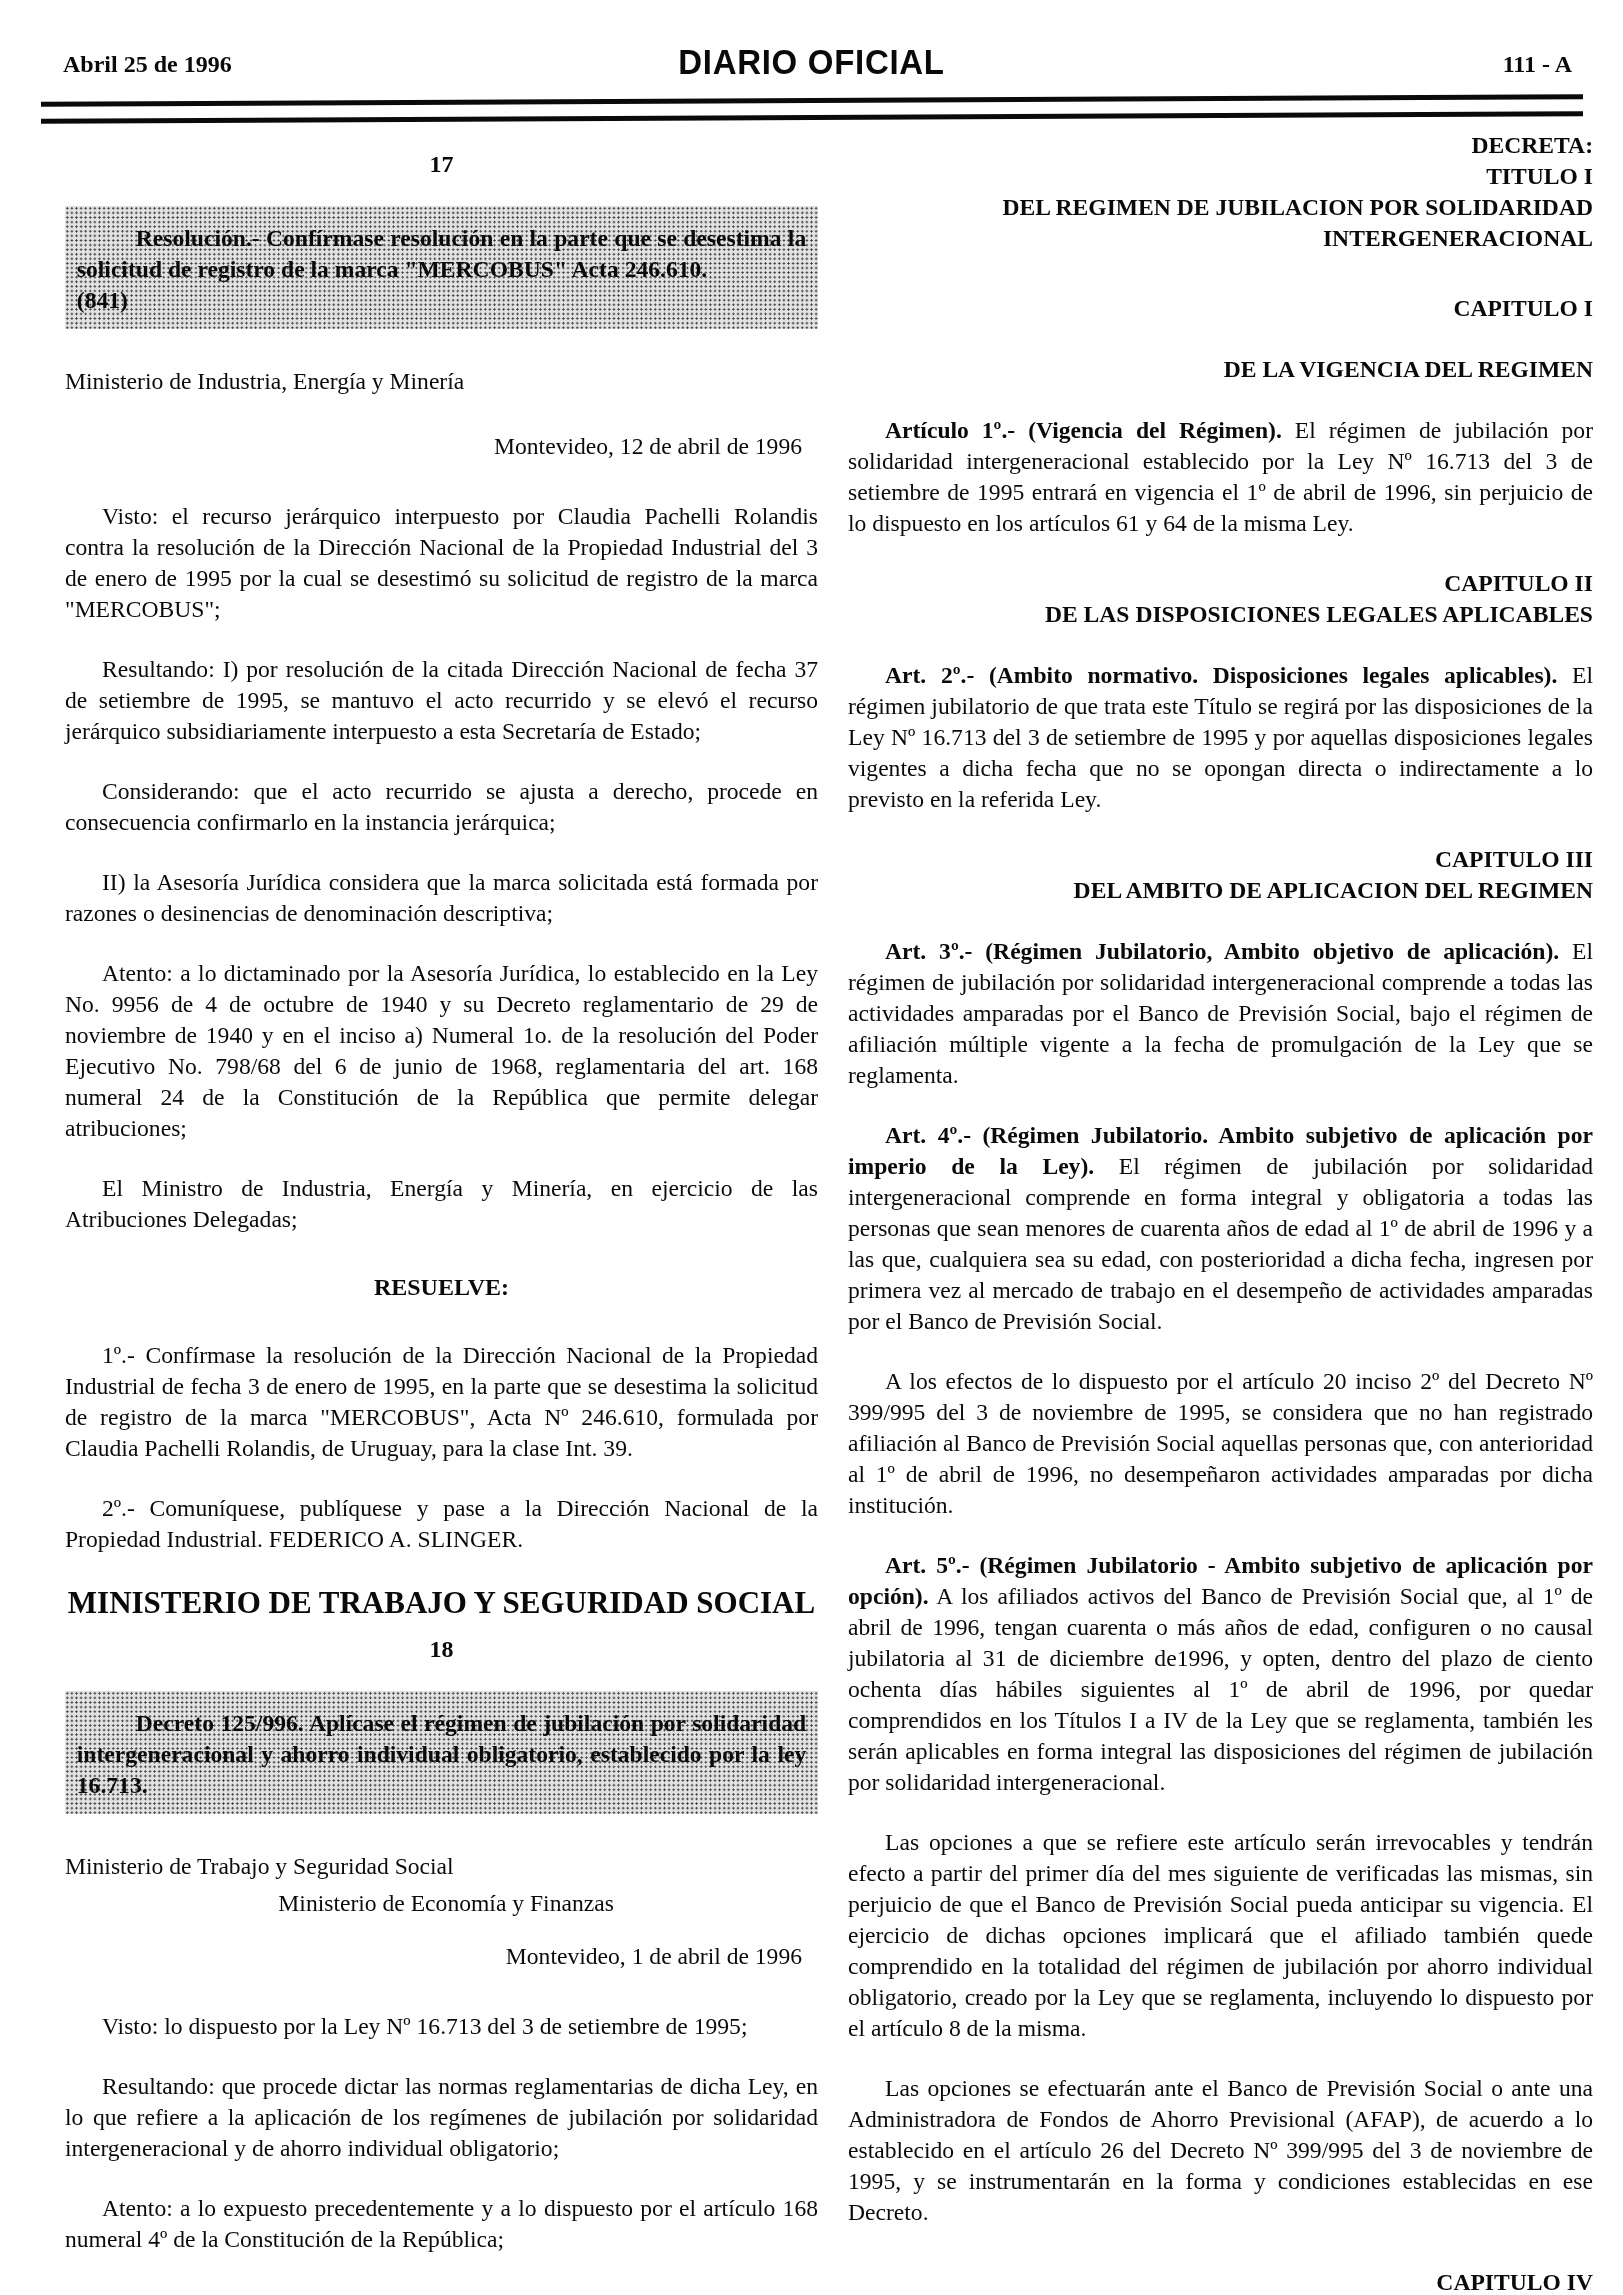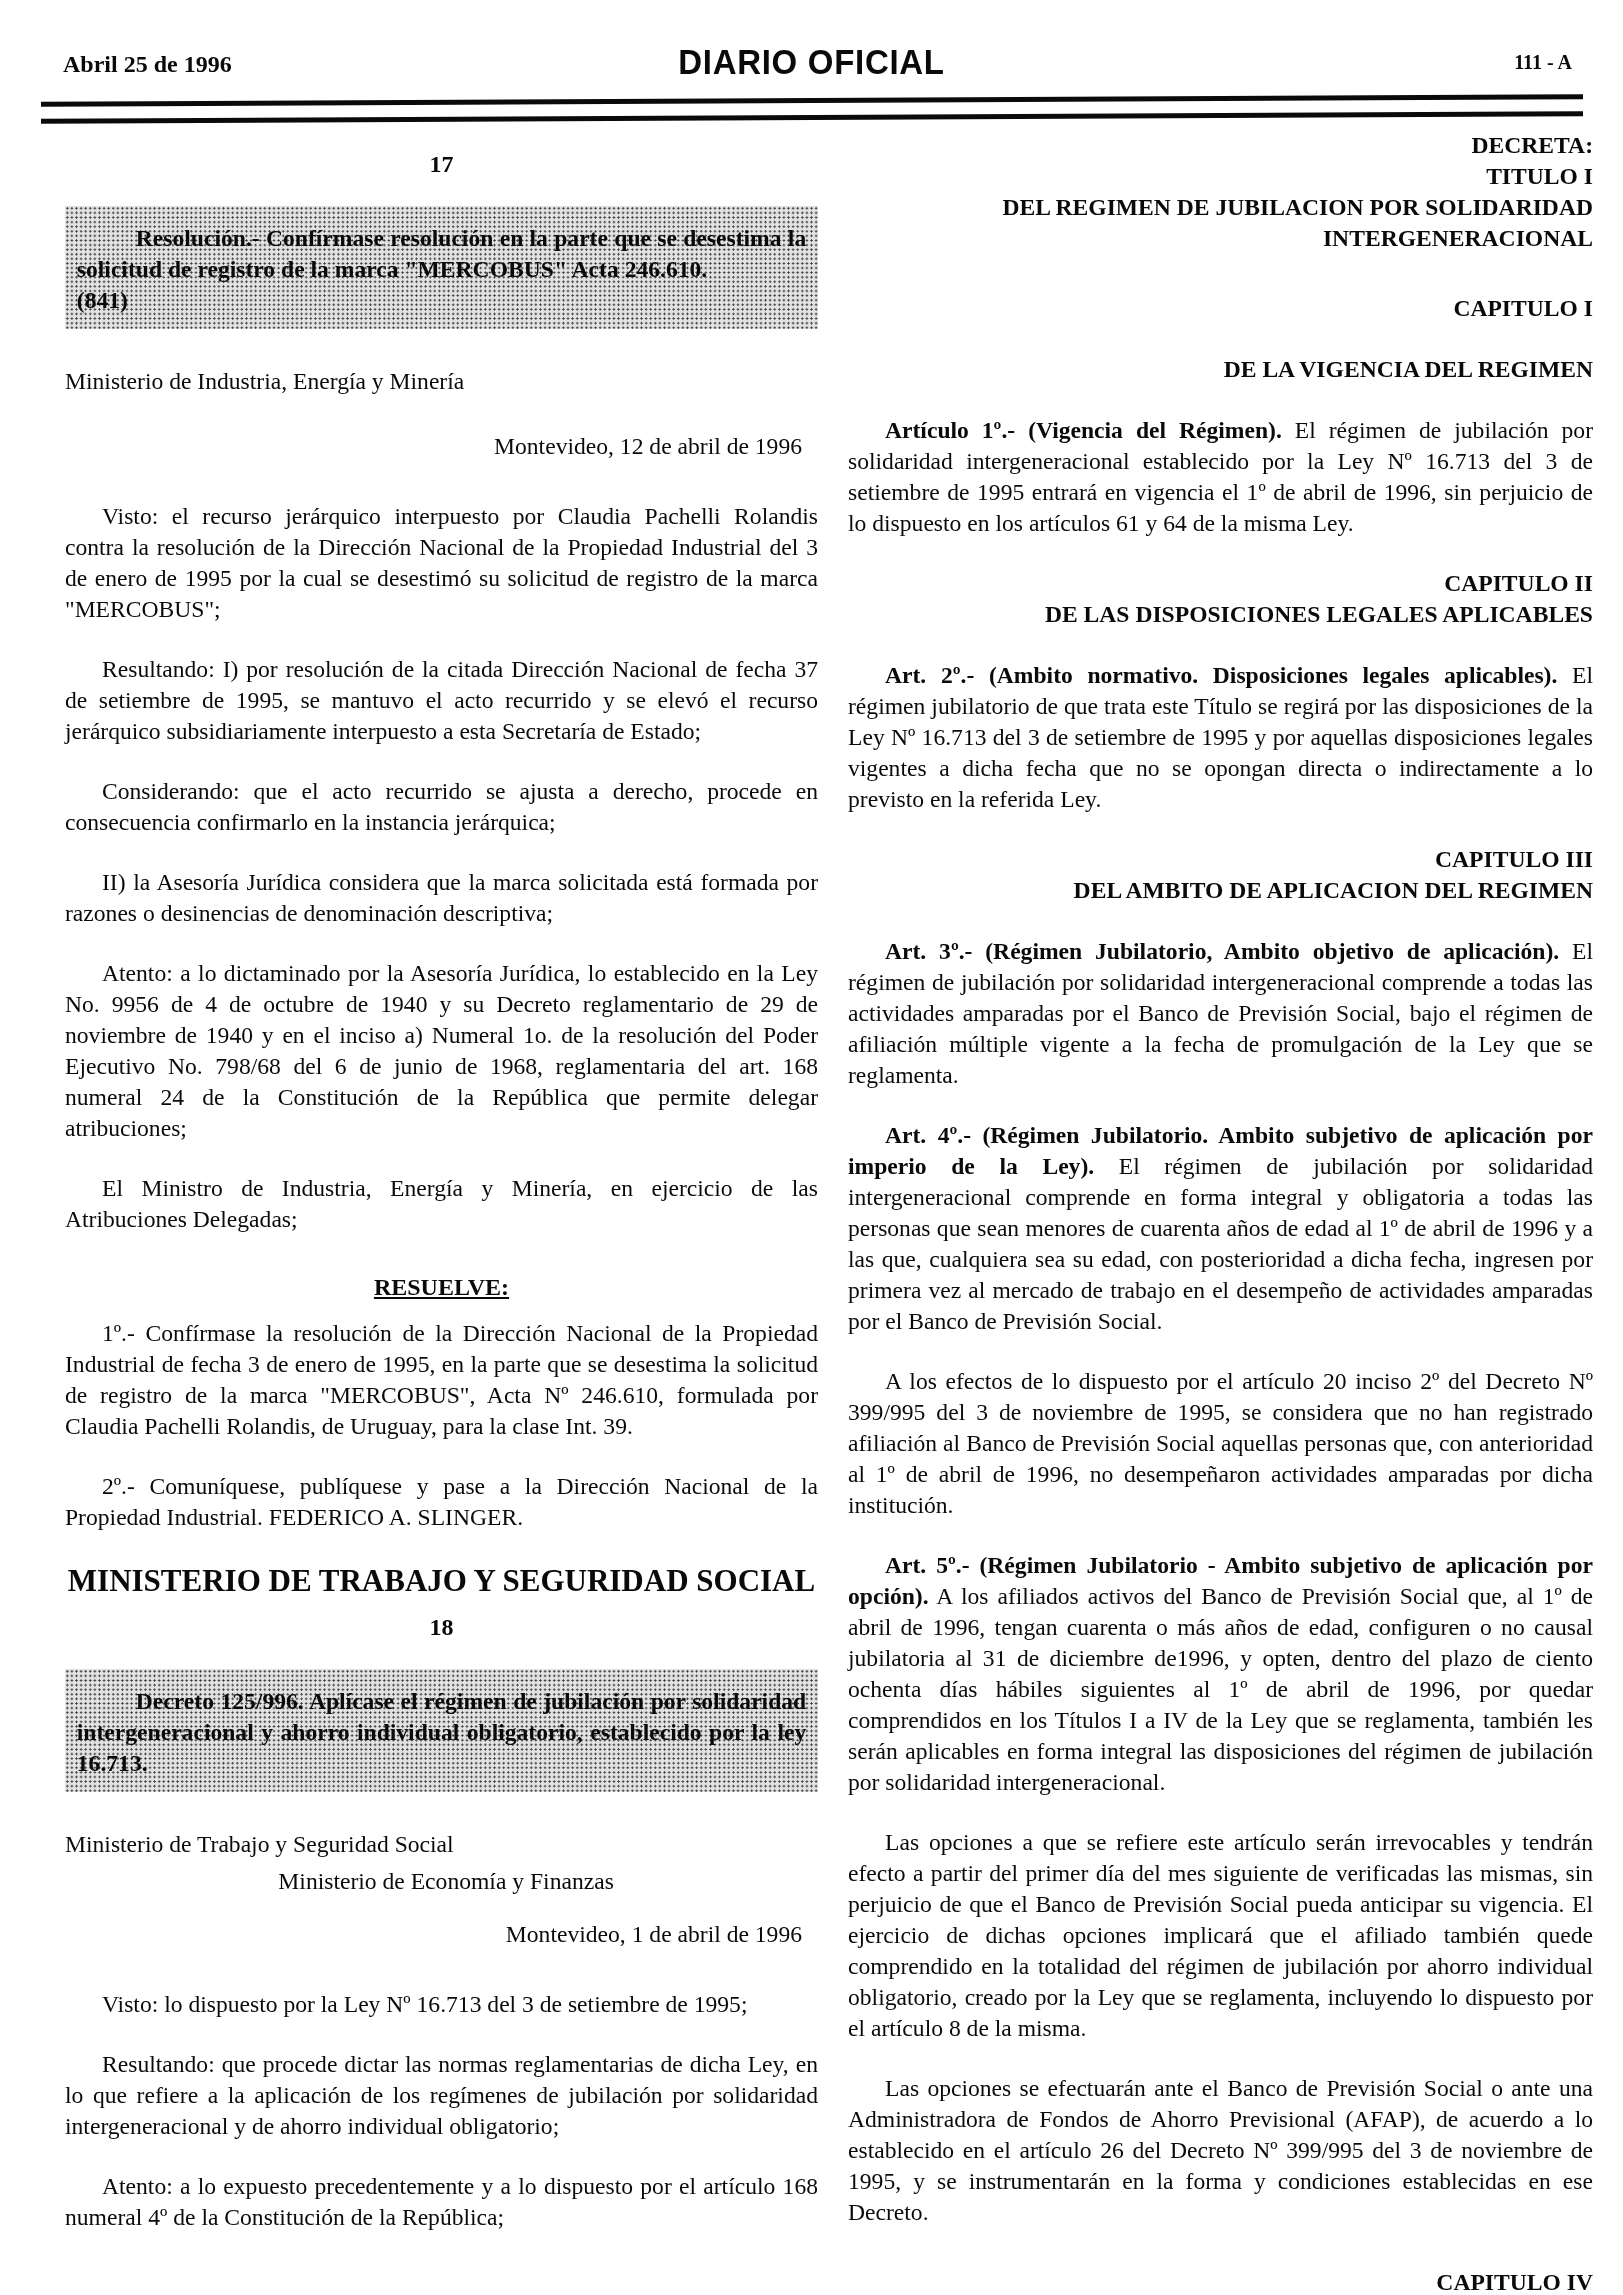--- a/index.html
+++ b/index.html
@@ -19,21 +19,21 @@
   }
   .hdr-title {
     position: absolute; left: 0; right: 0; top: 43px;
     text-align: center;
     font-size: 33px; font-weight: bold; letter-spacing: 0.7px;
     font-family: "Liberation Sans", "DejaVu Sans", sans-serif;
     transform: scaleY(1.08);
   }
   .hdr-page {
     position: absolute; right: 51px; top: 51px;
-    font-size: 20px; font-weight: bold;
+    font-size: 24px; font-weight: bold;
   }
   .rule {
     position: absolute; left: 41px; width: 1542px; height: 4.6px;
     background: #0a0a0a;
   }
   .rule1 { top: 98px; transform: rotate(-0.28deg); }
   .rule2 { top: 115px; transform: rotate(-0.28deg); }
   
   .col { position: absolute; font-size: 23.6px; line-height: 31px; }
   .col-left  { left: 65px;  top: 149px; width: 753px; }
@@ -95,21 +95,21 @@
     <p class="p-plain">Ministerio de Industria, Energía y Minería</p>
     <p class="dateline">Montevideo, 12 de abril de 1996</p>
 
     <p class="p">Visto: el recurso jerárquico interpuesto por Claudia Pachelli Rolandis contra la resolución de la Dirección Nacional de la Propiedad Industrial del 3 de enero de 1995 por la cual se desestimó su solicitud de registro de la marca "MERCOBUS";</p>
     <p class="p">Resultando: I) por resolución de la citada Dirección Nacional de fecha 37 de setiembre de 1995, se mantuvo el acto recurrido y se elevó el recurso jerárquico subsidiariamente interpuesto a esta Secretaría de Estado;</p>
     <p class="p">Considerando: que el acto recurrido se ajusta a derecho, procede en consecuencia confirmarlo en la instancia jerárquica;</p>
     <p class="p">II) la Asesoría Jurídica considera que la marca solicitada está formada por razones o desinencias de denominación descriptiva;</p>
     <p class="p">Atento: a lo dictaminado por la Asesoría Jurídica, lo establecido en la Ley No. 9956 de 4 de octubre de 1940 y su Decreto reglamentario de 29 de noviembre de 1940 y en el inciso a) Numeral 1o. de la resolución del Poder Ejecutivo No. 798/68 del 6 de junio de 1968, reglamentaria del art. 168 numeral 24 de la Constitución de la República que permite delegar atribuciones;</p>
     <p class="p">El Ministro de Industria, Energía y Minería, en ejercicio de las Atribuciones Delegadas;</p>
 
-    <p class="heading-center" style="margin:37px 0 15px 0;text-decoration:underline;">RESUELVE:</p>
+    <p class="heading-center" style="margin:37px 0 37px 0;">RESUELVE:</p>
 
     <p class="p">1º.- Confírmase la resolución de la Dirección Nacional de la Propiedad Industrial de fecha 3 de enero de 1995, en la parte que se desestima la solicitud de registro de la marca "MERCOBUS", Acta Nº 246.610, formulada por Claudia Pachelli Rolandis, de Uruguay, para la clase Int. 39.</p>
     <p class="p">2º.- Comuníquese, publíquese y pase a la Dirección Nacional de la Propiedad Industrial. FEDERICO A. SLINGER.</p>
 
     <div class="big-heading">MINISTERIO DE TRABAJO Y SEGURIDAD SOCIAL</div>
     <div class="item-num">18</div>
 
     <div class="notice-box">
       <p class="box-text">Decreto 125/996. Aplícase el régimen de jubilación por solidaridad intergeneracional y ahorro individual obligatorio, establecido por la ley 16.713.</p>
     </div>

